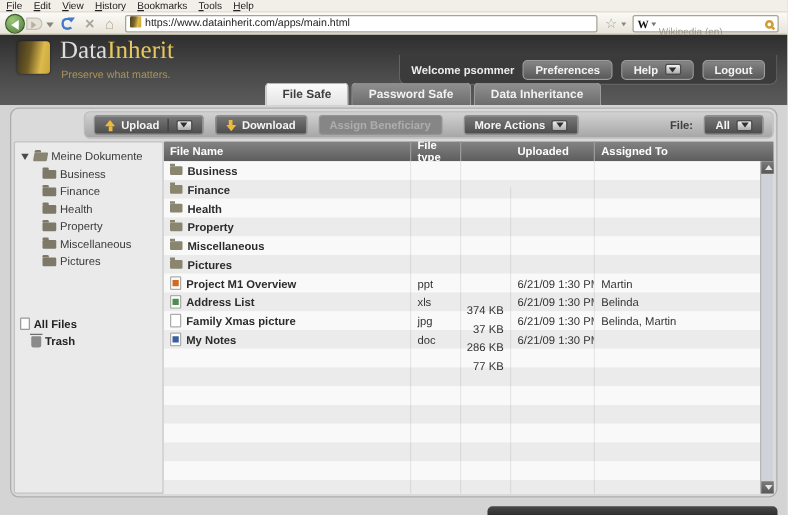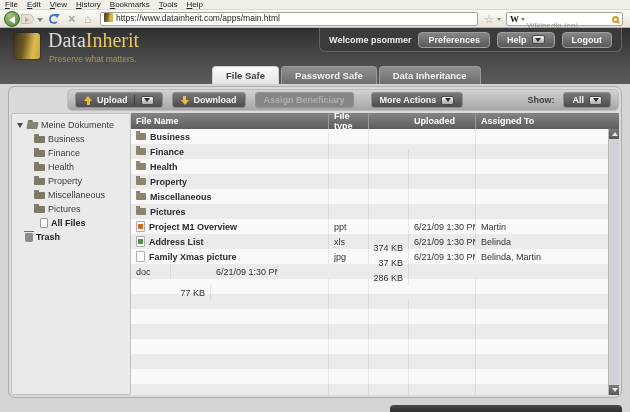--- a/index.html
+++ b/index.html
@@ -56,21 +56,21 @@
   .app-header { position:absolute; left:0; top:28px; width:630px; height:56px;
     background:linear-gradient(#2e2e2e,#4a4a4a 55%,#5b5b5b); }
   .logo-box { position:absolute; left:14px; top:5px; width:26px; height:26px; border-radius:3px;
     background:linear-gradient(100deg,#3a3222 0%,#6e5a24 38%,#dcba4c 72%,#c9a53a 100%);
     box-shadow:0 0 2px rgba(0,0,0,.6); }
   .brand { position:absolute; left:48px; top:1px; font-family:"Liberation Serif", serif; font-size:20px; }
   .brand .p1 { color:#dddddd; }
   .brand .p2 { color:#e9c75c; }
   .tagline { position:absolute; left:49px; top:26px; font-size:8.5px; color:#a9945a; }
 
-  .user-panel { position:absolute; right:8px; top:0; height:24px; background:#3b3b3b;
+  .user-panel { position:absolute; right:8px; top:16px; height:24px; background:#3b3b3b;
     border:1px solid #636363; border-top:none; border-radius:0 0 6px 6px;
     display:flex; align-items:center; gap:7px; padding:0 9px; }
   .welcome { font-size:9px; font-weight:bold; color:#ececec; white-space:nowrap; }
   .hbtn { height:16px; border-radius:4px; background:linear-gradient(#868686,#595959);
     border:1px solid #9e9e9e; color:#f4f4f4; font-size:9px; font-weight:bold;
     display:flex; align-items:center; gap:5px; padding:0 9px; cursor:pointer; white-space:nowrap; }
   .dd-ico { width:13px; height:9px; border-radius:2px; background:linear-gradient(#f4f4f4,#ababab);
     border:1px solid #4c4c4c; display:flex; align-items:center; justify-content:center; }
   .dd-ico::after { content:""; width:0; height:0;
     border-left:3px solid transparent; border-right:3px solid transparent; border-top:4px solid #2e2e2e; }
@@ -238,21 +238,21 @@
       <span>Download</span>
     </div>
     <div class="tbtn disabled">
       <span>Assign Beneficiary</span>
     </div>
     <div class="tbtn" style="margin-left:8px;">
       <span>More Actions</span>
       <span class="dd-ico"></span>
     </div>
     <div class="tb-spacer"></div>
-    <span class="show-label">Show:</span>
+    <span class="show-label">File:</span>
     <div class="tbtn">
       <span>All</span>
       <span class="dd-ico"></span>
     </div>
   </div>
 
   <div class="sidebar">
     <div class="tree-row" style="padding-left:4px;">
       <span class="expander"></span>
       <span class="fold open"></span>
@@ -277,21 +277,21 @@
         </div>
         <div class="tree-row" style="padding-left: 22px;">
           <span class="fold"></span>
           <span>Miscellaneous</span>
         </div>
         <div class="tree-row" style="padding-left: 22px;">
           <span class="fold"></span>
           <span>Pictures</span>
         </div>
       </div>
-    <div class="tree-row bold" style="padding-left:28px;">
+    <div class="tree-row bold" style="padding-left:4px;margin-top:36px;">
       <span class="page-ico"></span>
       <span>All Files</span>
     </div>
     <div class="tree-row bold" style="padding-left:13px;">
       <span class="trash-ico"></span>
       <span>Trash</span>
     </div>
   </div>
 
   <div class="table">
@@ -387,20 +387,24 @@
           <div class="td col-name">
             <span class="ficon ficon-file"></span>
             <span class="nm">Family Xmas picture</span>
           </div>
           <div class="td col-type">jpg</div>
           <div class="td col-size">286 KB</div>
           <div class="td col-uploaded">6/21/09 1:30 PM</div>
           <div class="td col-assigned">Belinda, Martin</div>
         </div>
         <div class="trow">
+          <div class="td col-name">
+            <span class="ficon ficon-doc"></span>
+            <span class="nm">My Notes</span>
+          </div>
           <div class="td col-type">doc</div>
           <div class="td col-size">77 KB</div>
           <div class="td col-uploaded">6/21/09 1:30 PM</div>
           <div class="td col-assigned"></div>
         </div>
         <div class="trow">
           <div class="td col-name"></div>
           <div class="td col-type"></div>
           <div class="td col-size"></div>
           <div class="td col-uploaded"></div>

